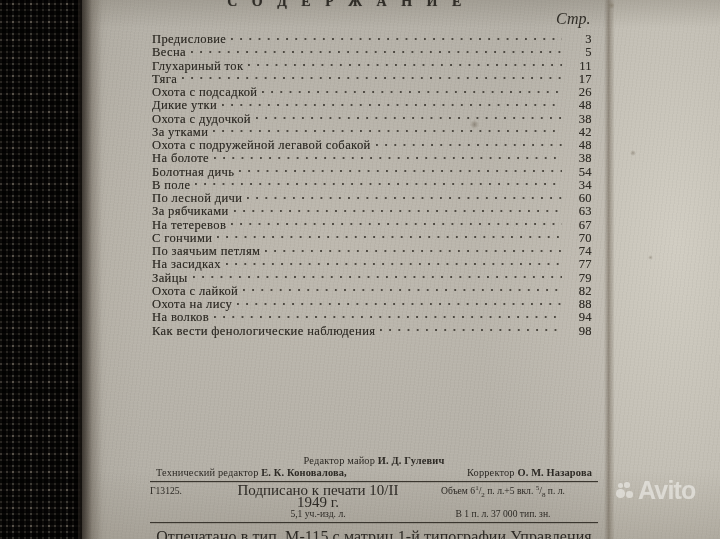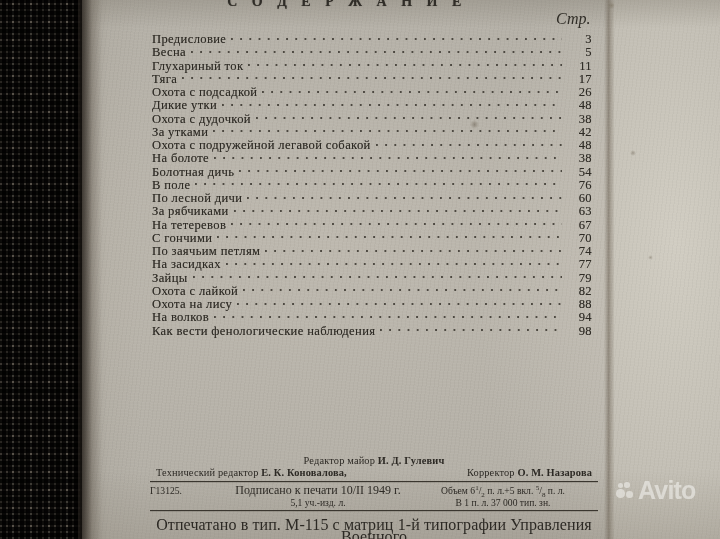--- a/index.html
+++ b/index.html
@@ -107,21 +107,21 @@
   }
   .imp-line{font-size:10.4px;line-height:12px;letter-spacing:.15px;}
   .center{text-align:center;}
   .b{font-weight:700;}
   .rule{
     height:0;border-top:1.4px solid #3a362f;margin:2px 0 0 0;
     box-shadow:0 .6px 0 rgba(80,74,64,.35);
   }
   .imp-grid{display:flex;width:100%;}
   .imp-col-a{width:78px;font-size:9.6px;line-height:11.5px;}
-  .imp-col-b{flex:1;font-size:12px;line-height:11.5px;text-align:center;}
+  .imp-col-b{flex:1;font-size:15px;line-height:11.5px;text-align:center;}
   .imp-col-c{width:190px;font-size:9.6px;line-height:11.5px;text-align:center;}
   .imp-sub{display:flex;width:100%;}
   .imp-sub-a{width:78px;}
   .imp-sub-b{flex:1;text-align:center;font-size:9.6px;line-height:11.5px;}
   .imp-sub-c{width:190px;text-align:center;font-size:9.6px;line-height:11.5px;}
   .imp-foot{
     font-size:16px;line-height:12px;text-align:center;margin-top:8px;letter-spacing:.1px;
   }
   sup,sub{font-size:7px;line-height:0;}
 
@@ -237,21 +237,21 @@
         <span class="toc-page">38</span>
       </div>
       <div class="toc-row">
         <span class="toc-title">Болотная дичь</span>
         <span class="toc-dots"></span>
         <span class="toc-page">54</span>
       </div>
       <div class="toc-row">
         <span class="toc-title">В поле</span>
         <span class="toc-dots"></span>
-        <span class="toc-page">76</span>
+        <span class="toc-page">34</span>
       </div>
       <div class="toc-row">
         <span class="toc-title">По лесной дичи</span>
         <span class="toc-dots"></span>
         <span class="toc-page">60</span>
       </div>
       <div class="toc-row">
         <span class="toc-title">За рябчиками</span>
         <span class="toc-dots"></span>
         <span class="toc-page">63</span>

